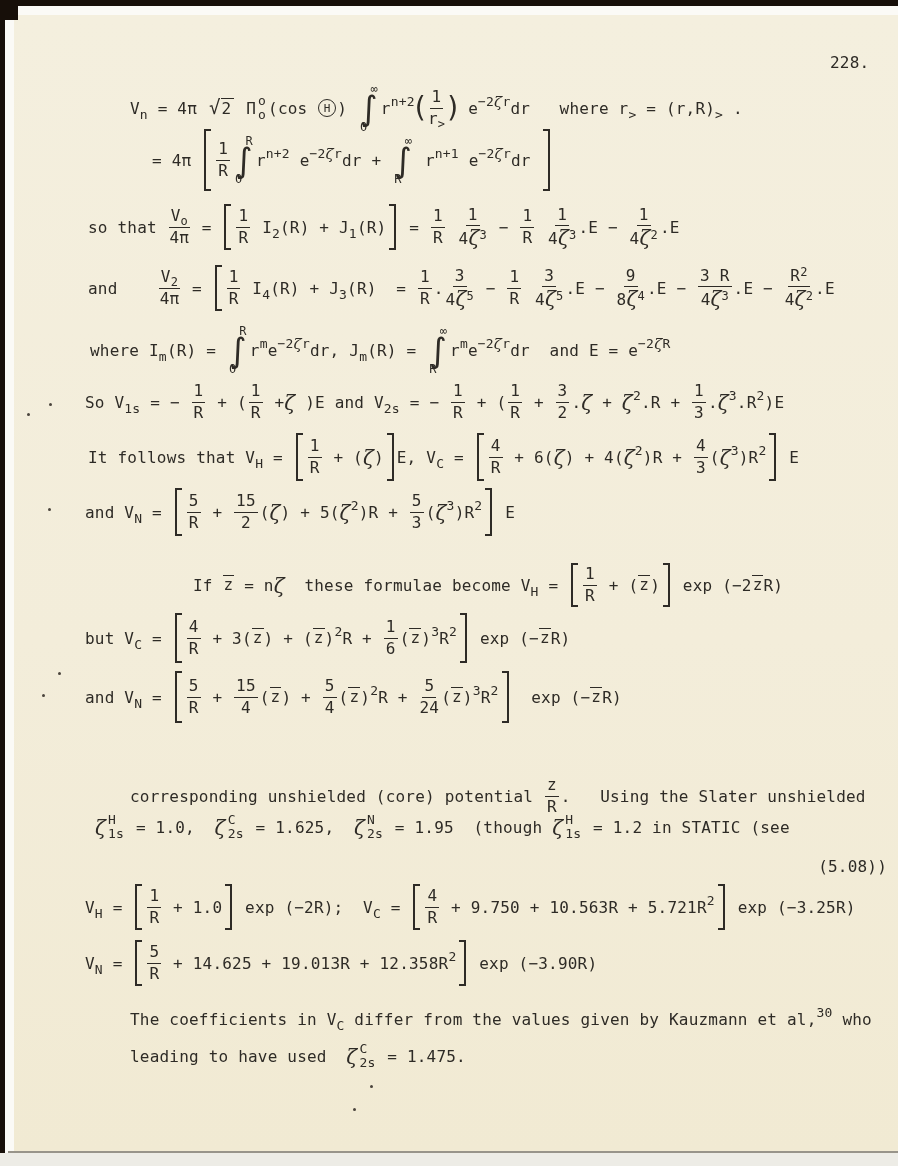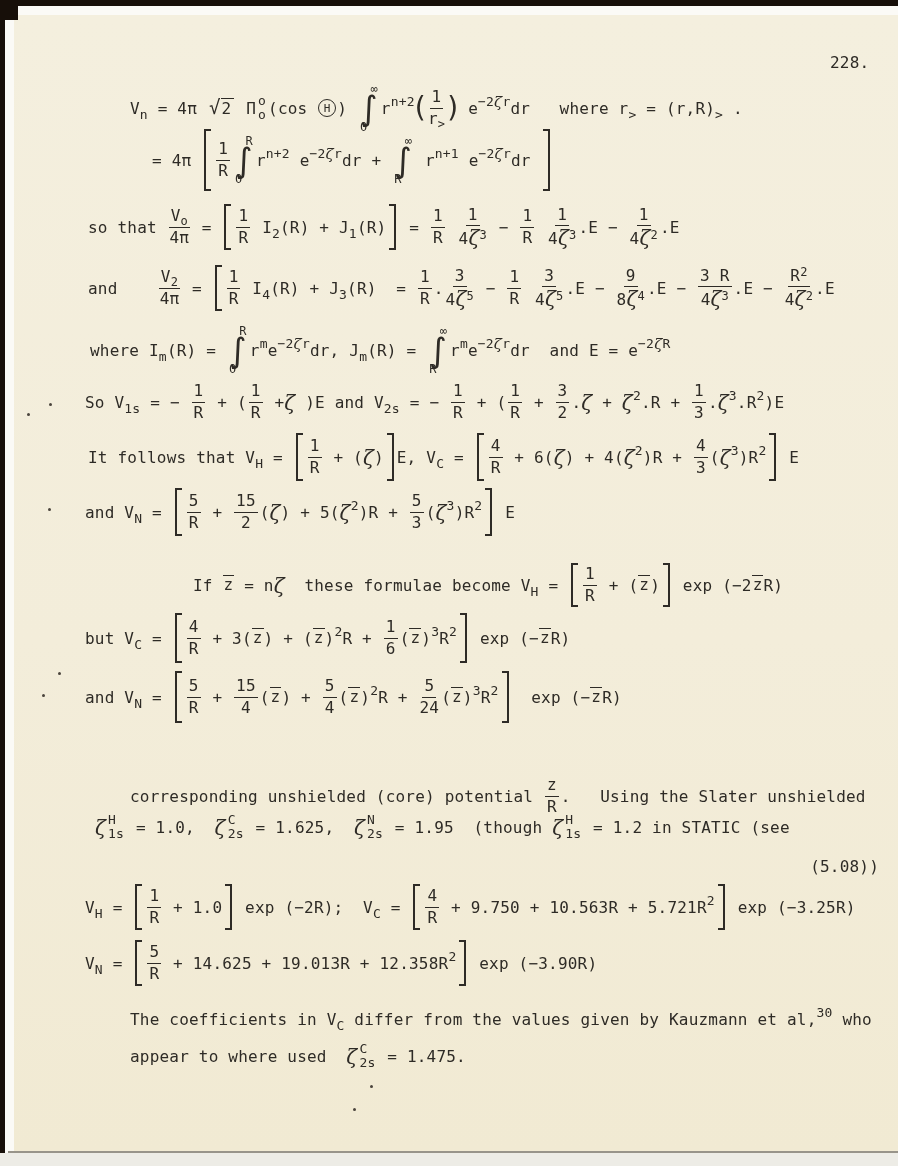--- a/index.html
+++ b/index.html
@@ -75,25 +75,25 @@
       <div class="line" style="top: 264px; left: 88px;"><span class="t">and    </span><span class="frac"><span class="fnum"><span class="t">V</span><span class="ss sb"><span class="t">2</span></span></span><span class="fden"><span class="t">4π</span></span></span><span class="t"> = </span><span class="brk lbrk" style="height: 46px;"></span><span class="frac"><span class="fnum"><span class="t">1</span></span><span class="fden"><span class="t">R</span></span></span><span class="t"> I</span><span class="ss sb"><span class="t">4</span></span><span class="t">(R) + J</span><span class="ss sb"><span class="t">3</span></span><span class="t">(R)  = </span><span class="frac"><span class="fnum"><span class="t">1</span></span><span class="fden"><span class="t">R</span></span></span><span class="t">.</span><span class="frac"><span class="fnum"><span class="t">3</span></span><span class="fden"><span class="t">4</span><span class="zt">ζ</span><span class="ss sp"><span class="t">5</span></span></span></span><span class="t"> − </span><span class="frac"><span class="fnum"><span class="t">1</span></span><span class="fden"><span class="t">R</span></span></span><span class="t"> </span><span class="frac"><span class="fnum"><span class="t">3</span></span><span class="fden"><span class="t">4</span><span class="zt">ζ</span><span class="ss sp"><span class="t">5</span></span></span></span><span class="t">.E − </span><span class="frac"><span class="fnum"><span class="t">9</span></span><span class="fden"><span class="t">8</span><span class="zt">ζ</span><span class="ss sp"><span class="t">4</span></span></span></span><span class="t">.E − </span><span class="frac"><span class="fnum"><span class="t">3 R</span></span><span class="fden"><span class="t">4</span><span class="zt">ζ</span><span class="ss sp"><span class="t">3</span></span></span></span><span class="t">.E − </span><span class="frac"><span class="fnum"><span class="t">R</span><span class="ss sp"><span class="t">2</span></span></span><span class="fden"><span class="t">4</span><span class="zt">ζ</span><span class="ss sp"><span class="t">2</span></span></span></span><span class="t">.E</span></div>
       <div class="line" style="top: 326px; left: 90px;"><span class="t">where I</span><span class="ss sb"><span class="t">m</span></span><span class="t">(R) = </span><span class="int"><span class="il ilu">R</span><span class="isign">∫</span><span class="il ill">0</span></span><span class="t">r</span><span class="ss sp"><span class="t">m</span></span><span class="t">e</span><span class="ss sp"><span class="t">−2</span><span class="zt">ζ</span><span class="t">r</span></span><span class="t">dr, J</span><span class="ss sb"><span class="t">m</span></span><span class="t">(R) = </span><span class="int"><span class="il ilu">∞</span><span class="isign">∫</span><span class="il ill">R</span></span><span class="t">r</span><span class="ss sp"><span class="t">m</span></span><span class="t">e</span><span class="ss sp"><span class="t">−2</span><span class="zt">ζ</span><span class="t">r</span></span><span class="t">dr  and E = e</span><span class="ss sp"><span class="t">−2</span><span class="zt">ζ</span><span class="t">R</span></span></div>
       <div class="line" style="top: 378px; left: 85px;"><span class="t">So V</span><span class="ss sb"><span class="t">1s</span></span><span class="t"> = − </span><span class="frac"><span class="fnum"><span class="t">1</span></span><span class="fden"><span class="t">R</span></span></span><span class="t"> + (</span><span class="frac"><span class="fnum"><span class="t">1</span></span><span class="fden"><span class="t">R</span></span></span><span class="t"> +</span><span class="zt">ζ</span><span class="t"> )E and V</span><span class="ss sb"><span class="t">2s</span></span><span class="t"> = − </span><span class="frac"><span class="fnum"><span class="t">1</span></span><span class="fden"><span class="t">R</span></span></span><span class="t"> + (</span><span class="frac"><span class="fnum"><span class="t">1</span></span><span class="fden"><span class="t">R</span></span></span><span class="t"> + </span><span class="frac"><span class="fnum"><span class="t">3</span></span><span class="fden"><span class="t">2</span></span></span><span class="t">.</span><span class="zt">ζ</span><span class="t"> + </span><span class="zt">ζ</span><span class="ss sp"><span class="t">2</span></span><span class="t">.R + </span><span class="frac"><span class="fnum"><span class="t">1</span></span><span class="fden"><span class="t">3</span></span></span><span class="t">.</span><span class="zt">ζ</span><span class="ss sp"><span class="t">3</span></span><span class="t">.R</span><span class="ss sp"><span class="t">2</span></span><span class="t">)E</span></div>
       <div class="line" style="top: 433px; left: 88px;"><span class="t">It follows that V</span><span class="ss sb"><span class="t">H</span></span><span class="t"> = </span><span class="brk lbrk" style="height: 48px;"></span><span class="frac"><span class="fnum"><span class="t">1</span></span><span class="fden"><span class="t">R</span></span></span><span class="t"> + (</span><span class="zt">ζ</span><span class="t">)</span><span class="brk rbrk" style="height: 48px;"></span><span class="t">E, V</span><span class="ss sb"><span class="t">C</span></span><span class="t"> = </span><span class="brk lbrk" style="height: 48px;"></span><span class="frac"><span class="fnum"><span class="t">4</span></span><span class="fden"><span class="t">R</span></span></span><span class="t"> + 6(</span><span class="zt">ζ</span><span class="t">) + 4(</span><span class="zt">ζ</span><span class="ss sp"><span class="t">2</span></span><span class="t">)R + </span><span class="frac"><span class="fnum"><span class="t">4</span></span><span class="fden"><span class="t">3</span></span></span><span class="t">(</span><span class="zt">ζ</span><span class="ss sp"><span class="t">3</span></span><span class="t">)R</span><span class="ss sp"><span class="t">2</span></span><span class="brk rbrk" style="height: 48px;"></span><span class="t"> E</span></div>
       <div class="line" style="top: 488px; left: 85px;"><span class="t">and V</span><span class="ss sb"><span class="t">N</span></span><span class="t"> = </span><span class="brk lbrk" style="height: 48px;"></span><span class="frac"><span class="fnum"><span class="t">5</span></span><span class="fden"><span class="t">R</span></span></span><span class="t"> + </span><span class="frac"><span class="fnum"><span class="t">15</span></span><span class="fden"><span class="t">2</span></span></span><span class="t">(</span><span class="zt">ζ</span><span class="t">) + 5(</span><span class="zt">ζ</span><span class="ss sp"><span class="t">2</span></span><span class="t">)R + </span><span class="frac"><span class="fnum"><span class="t">5</span></span><span class="fden"><span class="t">3</span></span></span><span class="t">(</span><span class="zt">ζ</span><span class="ss sp"><span class="t">3</span></span><span class="t">)R</span><span class="ss sp"><span class="t">2</span></span><span class="brk rbrk" style="height: 48px;"></span><span class="t"> E</span></div>
       <div class="line" style="top: 561px; left: 193px;"><span class="t">If </span><span class="obar">z</span><span class="t"> = n</span><span class="zt">ζ</span><span class="t">  these formulae become V</span><span class="ss sb"><span class="t">H</span></span><span class="t"> = </span><span class="brk lbrk" style="height: 44px;"></span><span class="frac"><span class="fnum"><span class="t">1</span></span><span class="fden"><span class="t">R</span></span></span><span class="t"> + (</span><span class="obar">z</span><span class="t">)</span><span class="brk rbrk" style="height: 44px;"></span><span class="t"> exp (−2</span><span class="obar">z</span><span class="t">R)</span></div>
       <div class="line" style="top: 614px; left: 85px;"><span class="t">but V</span><span class="ss sb"><span class="t">C</span></span><span class="t"> = </span><span class="brk lbrk" style="height: 50px;"></span><span class="frac"><span class="fnum"><span class="t">4</span></span><span class="fden"><span class="t">R</span></span></span><span class="t"> + 3(</span><span class="obar">z</span><span class="t">) + (</span><span class="obar">z</span><span class="t">)</span><span class="ss sp"><span class="t">2</span></span><span class="t">R + </span><span class="frac"><span class="fnum"><span class="t">1</span></span><span class="fden"><span class="t">6</span></span></span><span class="t">(</span><span class="obar">z</span><span class="t">)</span><span class="ss sp"><span class="t">3</span></span><span class="t">R</span><span class="ss sp"><span class="t">2</span></span><span class="brk rbrk" style="height: 50px;"></span><span class="t"> exp (−</span><span class="obar">z</span><span class="t">R)</span></div>
       <div class="line" style="top: 673px; left: 85px;"><span class="t">and V</span><span class="ss sb"><span class="t">N</span></span><span class="t"> = </span><span class="brk lbrk" style="height: 52px;"></span><span class="frac"><span class="fnum"><span class="t">5</span></span><span class="fden"><span class="t">R</span></span></span><span class="t"> + </span><span class="frac"><span class="fnum"><span class="t">15</span></span><span class="fden"><span class="t">4</span></span></span><span class="t">(</span><span class="obar">z</span><span class="t">) + </span><span class="frac"><span class="fnum"><span class="t">5</span></span><span class="fden"><span class="t">4</span></span></span><span class="t">(</span><span class="obar">z</span><span class="t">)</span><span class="ss sp"><span class="t">2</span></span><span class="t">R + </span><span class="frac"><span class="fnum"><span class="t">5</span></span><span class="fden"><span class="t">24</span></span></span><span class="t">(</span><span class="obar">z</span><span class="t">)</span><span class="ss sp"><span class="t">3</span></span><span class="t">R</span><span class="ss sp"><span class="t">2</span></span><span class="brk rbrk" style="height: 52px;"></span><span class="t">  exp (−</span><span class="obar">z</span><span class="t">R)</span></div>
       <div class="line" style="top: 772px; left: 130px;"><span class="t">corresponding unshielded (core) potential </span><span class="frac"><span class="fnum"><span class="t">z</span></span><span class="fden"><span class="t">R</span></span></span><span class="t">.   Using the Slater unshielded</span></div>
       <div class="line" style="top: 803px; left: 95px;"><span class="zt">ζ</span><span class="supsub"><span class="ssu">H</span><span class="ssd">1s</span></span><span class="t"> = 1.0,  </span><span class="zt">ζ</span><span class="supsub"><span class="ssu">C</span><span class="ssd">2s</span></span><span class="t"> = 1.625,  </span><span class="zt">ζ</span><span class="supsub"><span class="ssu">N</span><span class="ssd">2s</span></span><span class="t"> = 1.95  (though </span><span class="zt">ζ</span><span class="supsub"><span class="ssu">H</span><span class="ssd">1s</span></span><span class="t"> = 1.2 in STATIC (see</span></div>
-      <div class="line" style="top: 842px; right: 19px;"><span class="t">(5.08))</span></div>
+      <div class="line" style="top: 842px; right: 11px;"><span class="t">(5.08))</span></div>
       <div class="line" style="top: 883px; left: 85px;"><span class="t">V</span><span class="ss sb"><span class="t">H</span></span><span class="t"> = </span><span class="brk lbrk" style="height: 46px;"></span><span class="frac"><span class="fnum"><span class="t">1</span></span><span class="fden"><span class="t">R</span></span></span><span class="t"> + 1.0</span><span class="brk rbrk" style="height: 46px;"></span><span class="t"> exp (−2R);  V</span><span class="ss sb"><span class="t">C</span></span><span class="t"> = </span><span class="brk lbrk" style="height: 46px;"></span><span class="frac"><span class="fnum"><span class="t">4</span></span><span class="fden"><span class="t">R</span></span></span><span class="t"> + 9.750 + 10.563R + 5.721R</span><span class="ss sp"><span class="t">2</span></span><span class="brk rbrk" style="height: 46px;"></span><span class="t"> exp (−3.25R)</span></div>
       <div class="line" style="top: 939px; left: 85px;"><span class="t">V</span><span class="ss sb"><span class="t">N</span></span><span class="t"> = </span><span class="brk lbrk" style="height: 46px;"></span><span class="frac"><span class="fnum"><span class="t">5</span></span><span class="fden"><span class="t">R</span></span></span><span class="t"> + 14.625 + 19.013R + 12.358R</span><span class="ss sp"><span class="t">2</span></span><span class="brk rbrk" style="height: 46px;"></span><span class="t"> exp (−3.90R)</span></div>
       <div class="line" style="top: 995px; left: 130px;"><span class="t">The coefficients in V</span><span class="ss sb"><span class="t">C</span></span><span class="t"> differ from the values given by Kauzmann et al,</span><span class="ss sp"><span class="t">30</span></span><span class="t"> who</span></div>
-      <div class="line" style="top: 1032px; left: 130px;"><span class="t">appear to where used  </span><span class="zt">ζ</span><span class="supsub"><span class="ssu">C</span><span class="ssd">2s</span></span><span class="t"> = 1.475.</span></div>
+      <div class="line" style="top: 1032px; left: 130px;"><span class="t">leading to have used  </span><span class="zt">ζ</span><span class="supsub"><span class="ssu">C</span><span class="ssd">2s</span></span><span class="t"> = 1.475.</span></div>
       <div class="speck" style="left: 49px; top: 403px;"></div>
       <div class="speck" style="left: 27px; top: 413px;"></div>
       <div class="speck" style="left: 48px; top: 508px;"></div>
       <div class="speck" style="left: 58px; top: 672px;"></div>
       <div class="speck" style="left: 42px; top: 694px;"></div>
       <div class="speck" style="left: 353px; top: 1108px;"></div>
       <div class="speck" style="left: 370px; top: 1085px;"></div>
     </div>
 </div>
 

